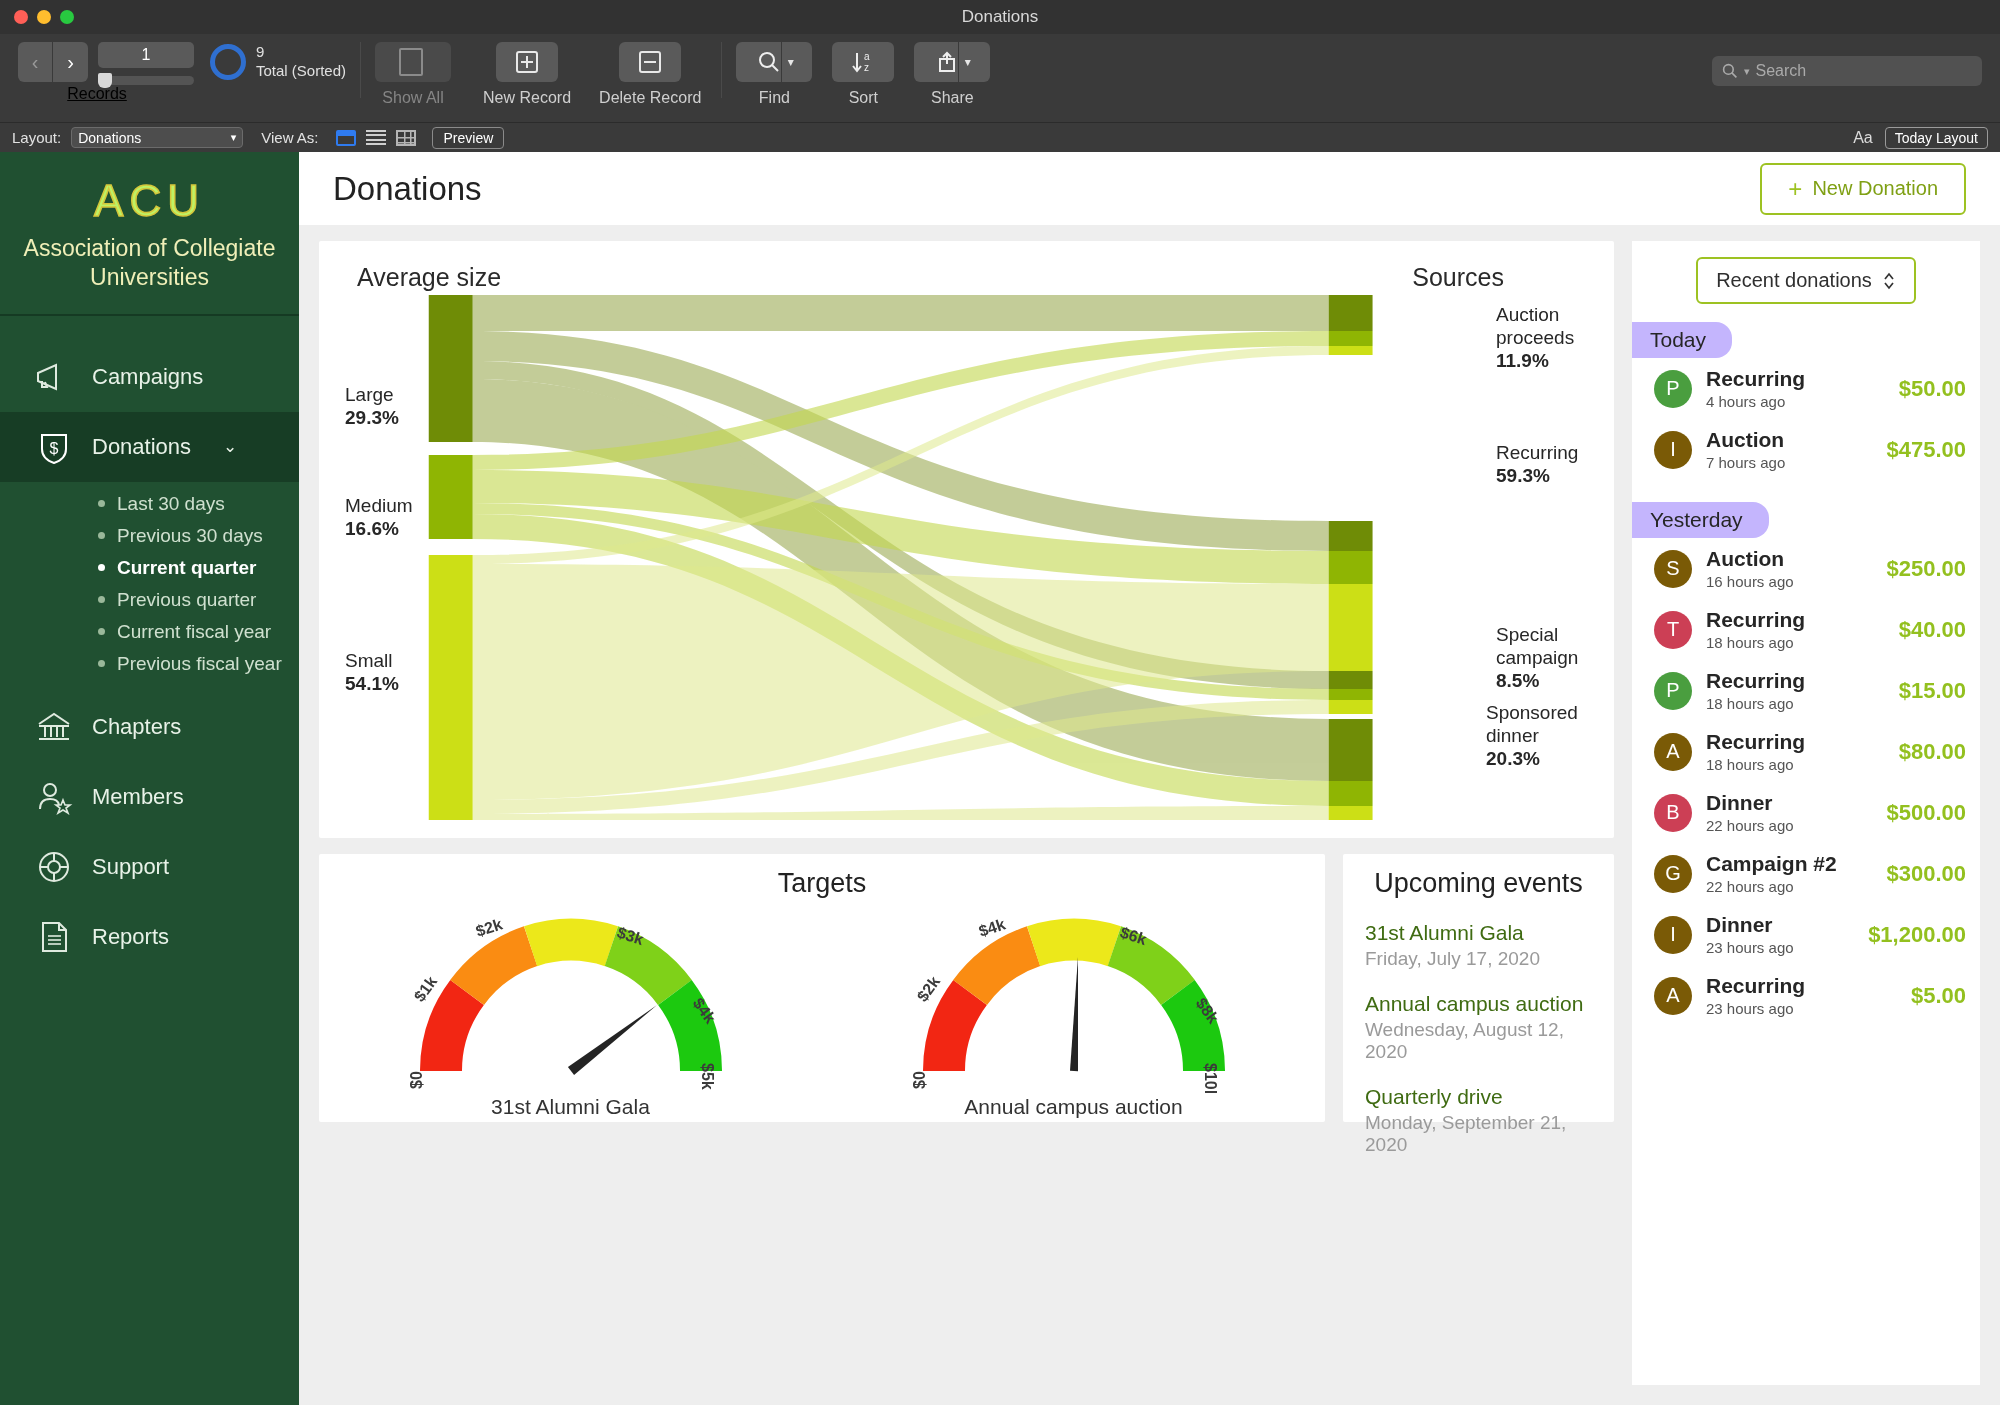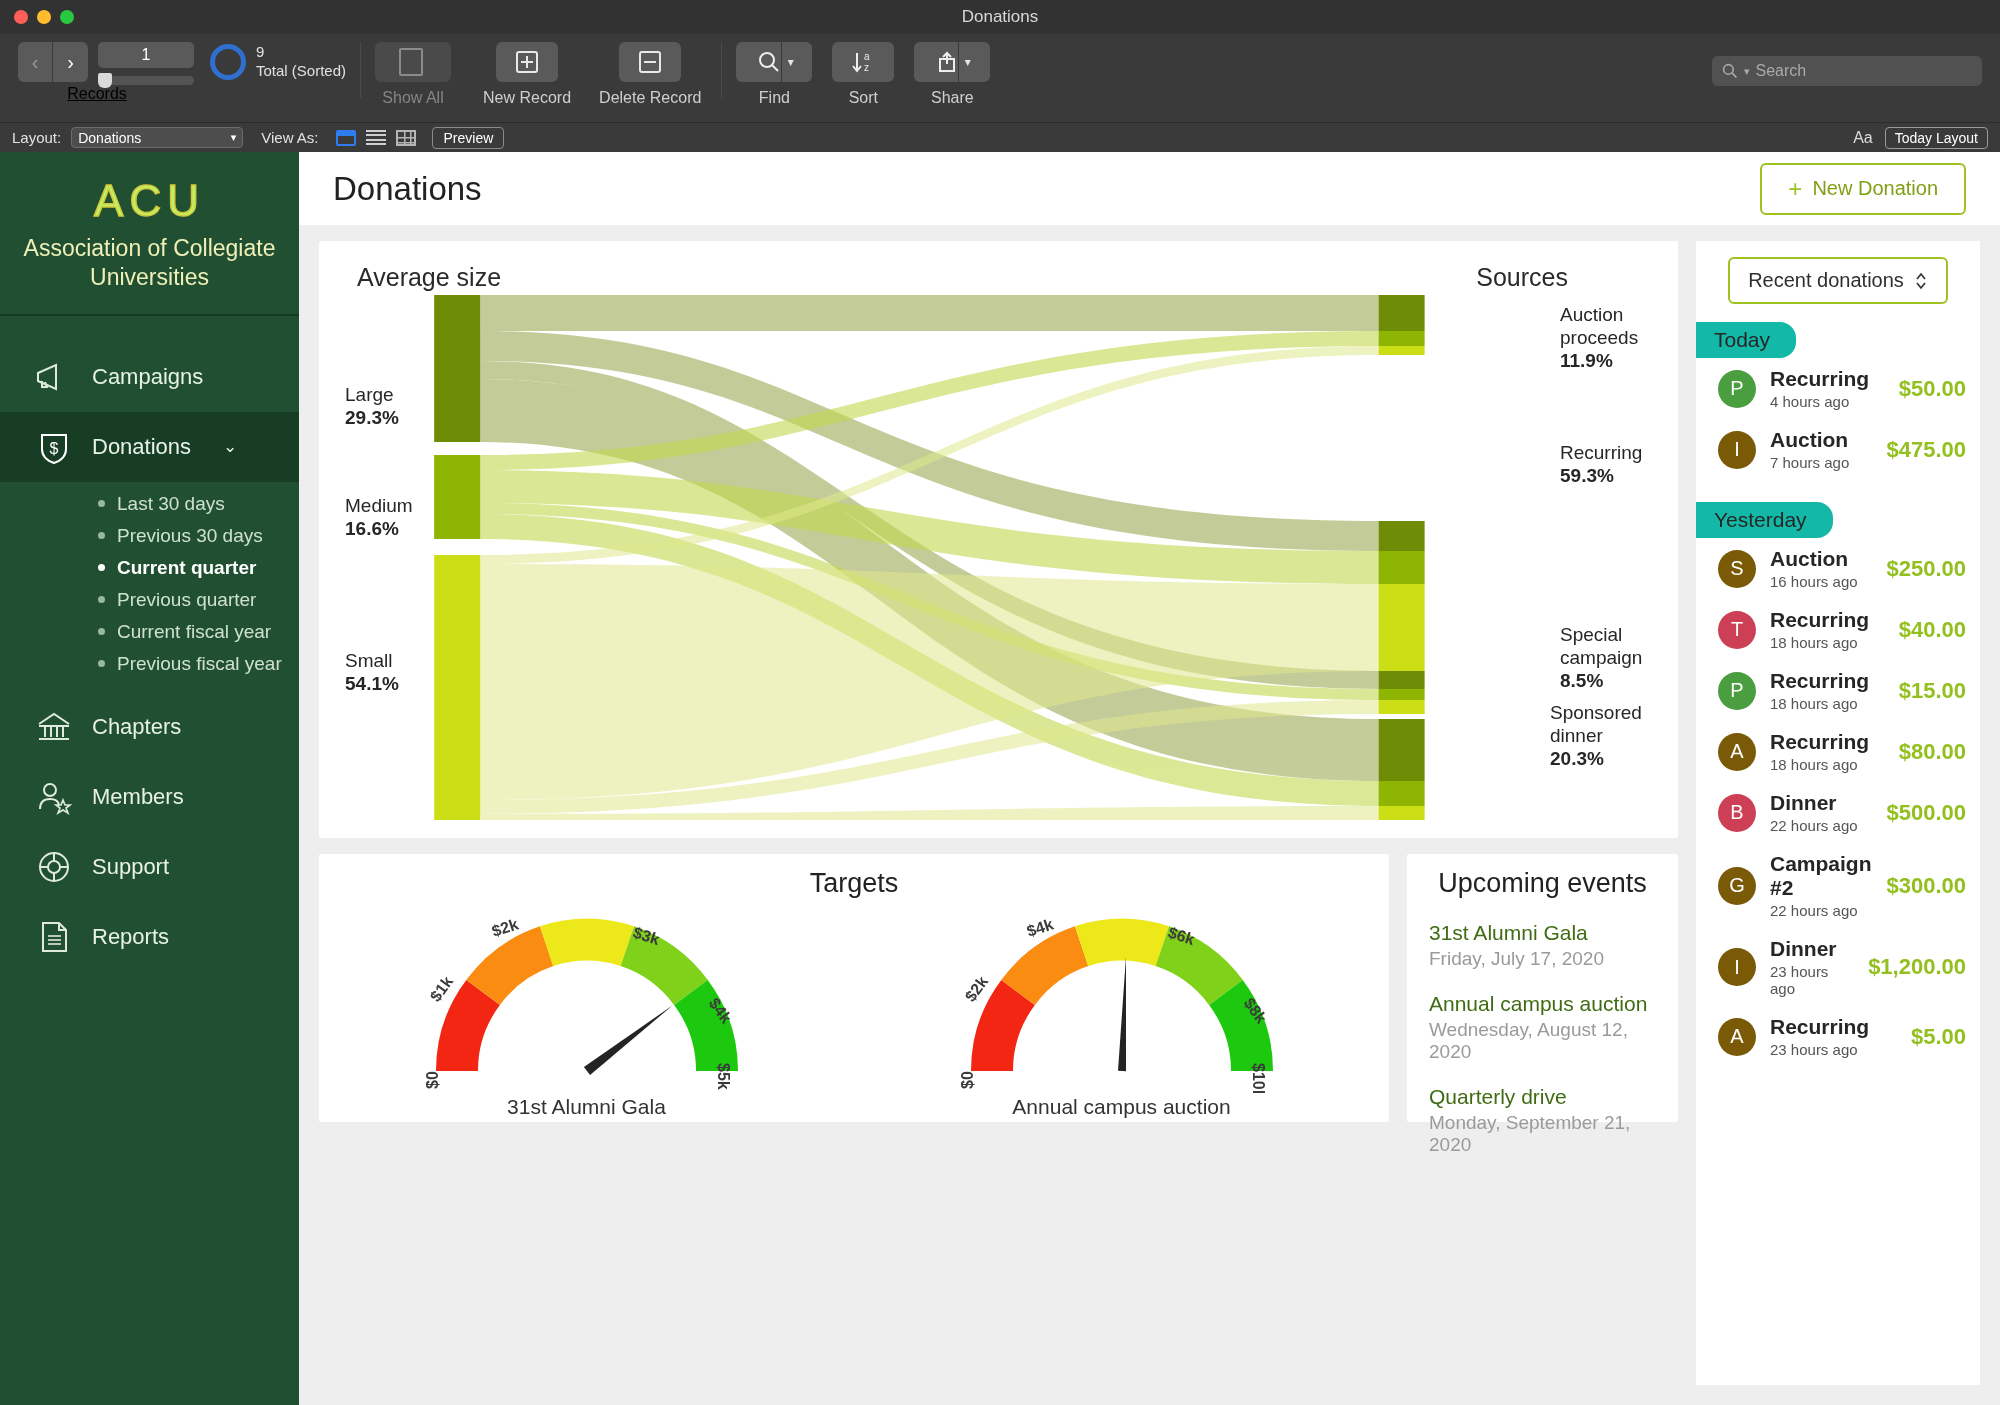--- a/index.html
+++ b/index.html
@@ -105,24 +105,24 @@
   .card-h { text-align:center; font-size:27px; color:#222; }
   .gauges { flex:1; display:flex; justify-content:space-around; align-items:flex-start; padding-top:4px;}
   .gauge-item { text-align:center; }
   .gauge-cap { font-size:21px; color:#333; margin-top:-2px;}
   .events { width:271px; flex:none; padding:14px 22px 0 22px;}
   .ev { margin-top:22px; }
   .ev-name { color:#3f6b12; font-size:21px; }
   .ev-date { color:#9a9a9a; font-size:19px; margin-top:3px;}
 
   
-  .rightcol { width:284px; flex:none; background:#fff; padding:16px 0 0 0; display:flex; flex-direction:column;}
+  .rightcol { width:348px; flex:none; background:#fff; padding:16px 0 0 0; display:flex; flex-direction:column;}
   .selwrap { display:flex; justify-content:center; }
   .recentsel { border:2px solid #9dc222; border-radius:6px; padding:10px 18px; color:#2f2f2f; font-size:20px; display:flex; align-items:center; gap:10px;}
-  .daypill { display:inline-block; background:#14b8a6; border-radius:0 16px 16px 0; padding:6px 26px 6px 18px; font-size:21px; color:#262626; margin-left:0;}
+  .daypill { display:inline-block; background:#c4b5fd; border-radius:0 16px 16px 0; padding:6px 26px 6px 18px; font-size:21px; color:#262626; margin-left:0;}
   .daypill-wrap { margin-top:18px; }
   .don { display:flex; align-items:center; padding:9px 14px 9px 22px; gap:14px;}
   .av { width:38px; height:38px; border-radius:50%; color:#fff; font-size:20px; display:flex; align-items:center; justify-content:center; flex:none;}
   .don-mid { flex:1; min-width:0;}
   .don-t { font-size:21px; color:#262626; font-weight:bold;}
   .don-s { font-size:15px; color:#555; margin-top:2px;}
   .don-amt { font-size:22px; color:#93c01f; font-weight:bold; white-space:nowrap;}
 </style>
 </head>
 <body>

